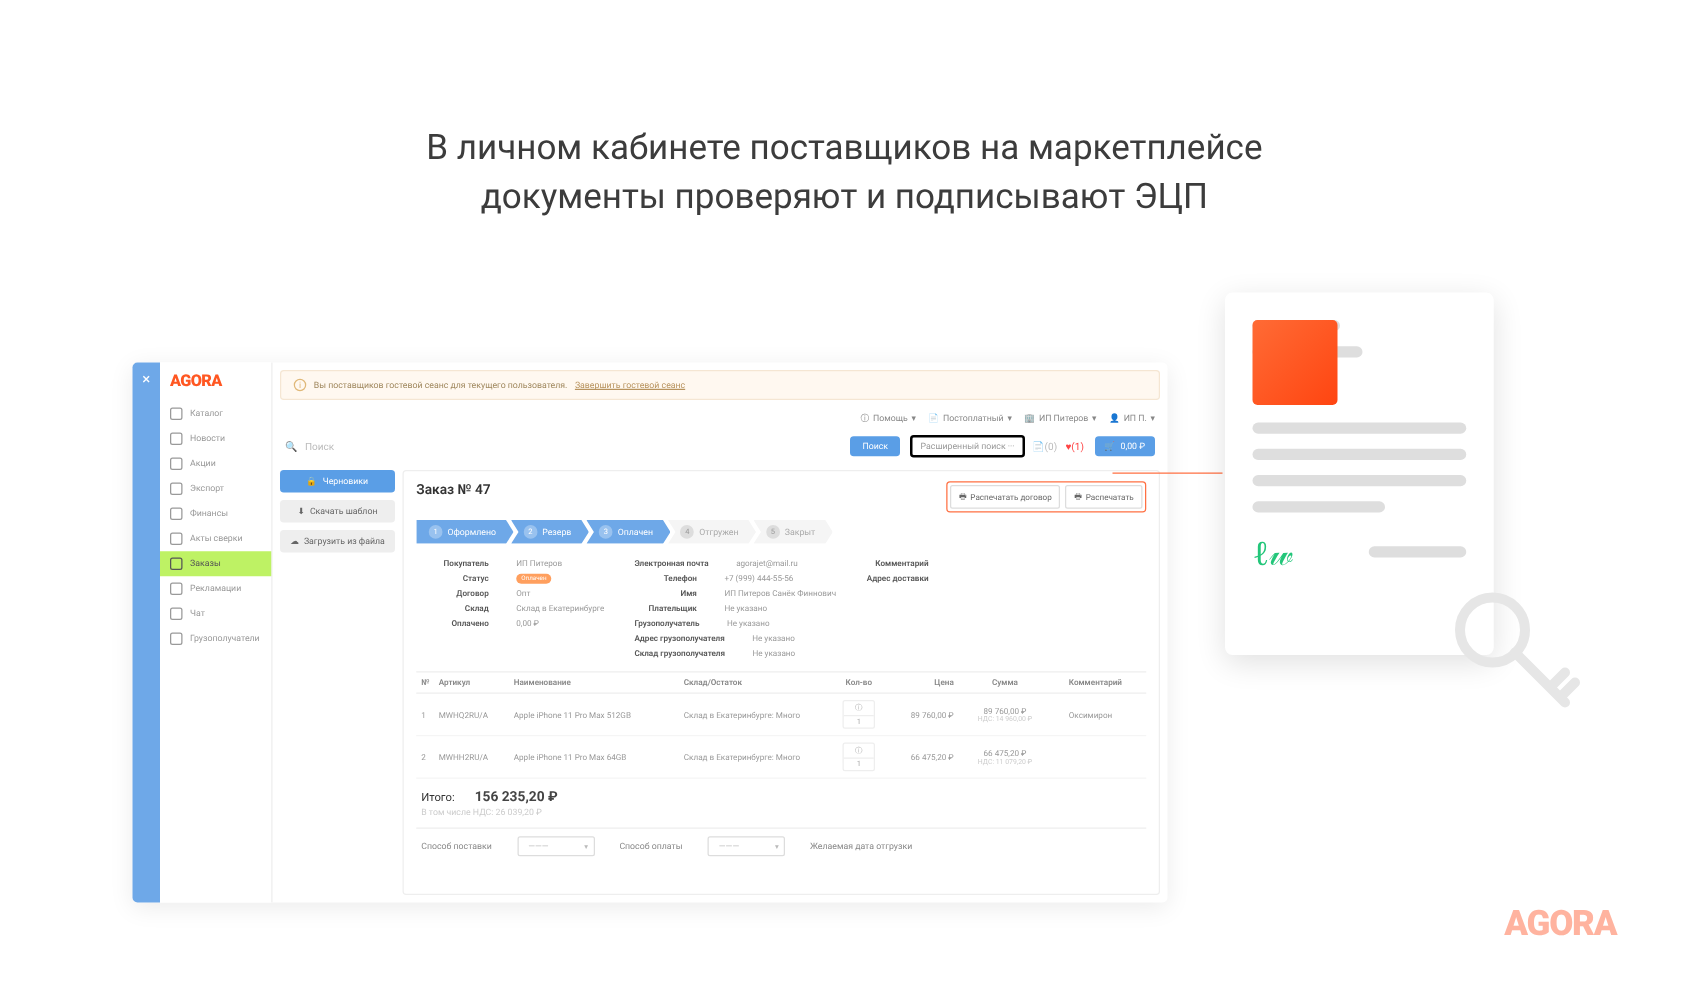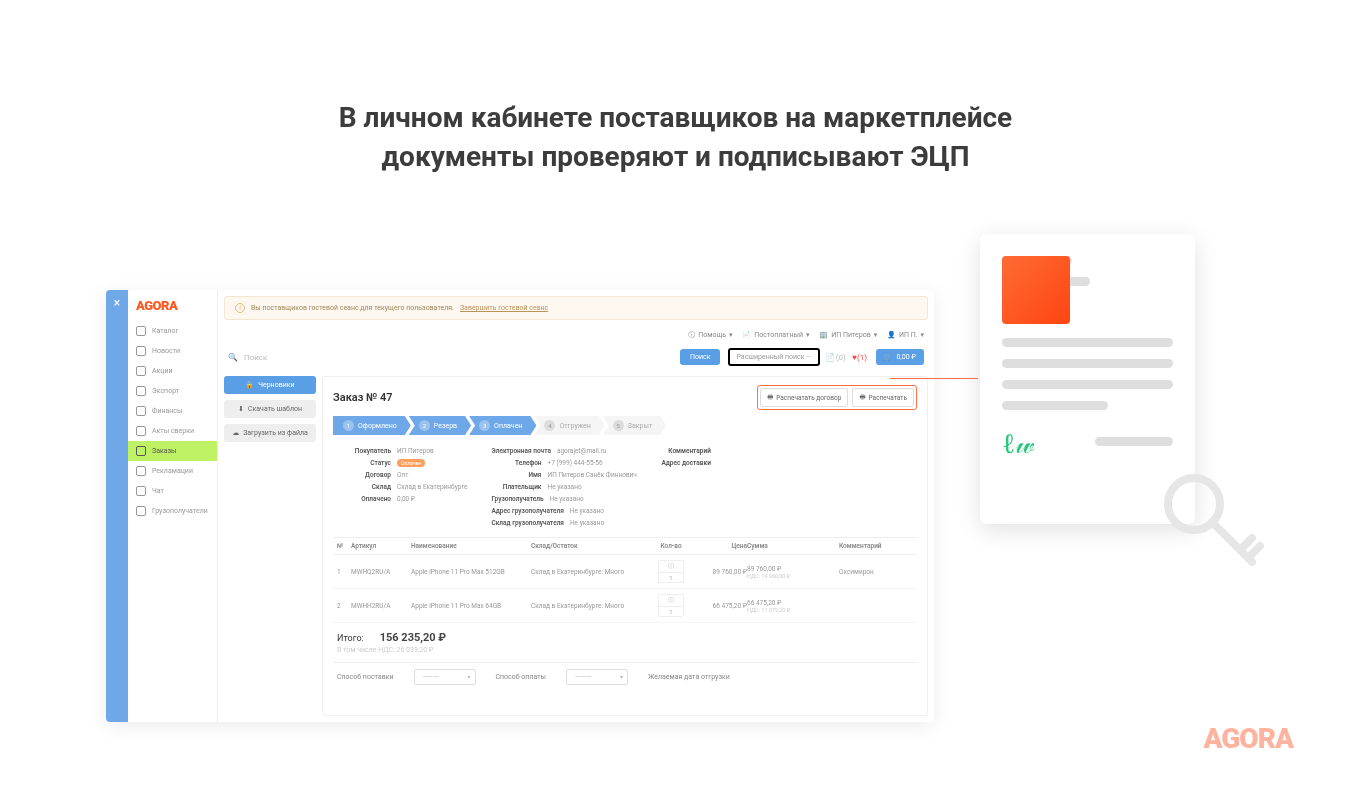--- a/index.html
+++ b/index.html
@@ -1,18 +1,18 @@
 <!DOCTYPE html>
 <html><head>
 <meta charset="utf-8">
 <style>
 *{box-sizing:border-box;margin:0;padding:0;font-family:-apple-system,BlinkMacSystemFont,"Segoe UI",Roboto,sans-serif}
 body{background:#fff;width:1351px;height:795px;position:relative;overflow:hidden}
 .card{position:absolute;left:10px;top:10px;right:10px;bottom:10px;border-radius:28px;background:#fff}
-.headline{position:absolute;left:0;right:0;top:88px;text-align:center;font-size:28px;font-weight:700;color:#3c3c3c;line-height:1.4}
+.headline{position:absolute;left:0;right:0;top:88px;text-align:center;font-size:28px;font-weight:400;color:#3c3c3c;line-height:1.4}
 .app{position:absolute;left:96px;top:280px;width:828px;height:432px;background:#fff;border-radius:4px;box-shadow:0 4px 20px rgba(0,0,0,.08);font-size:8px;color:#333;display:flex}
 .close{width:22px;background:#6ea8e8;display:flex;align-items:flex-start;justify-content:center;padding-top:6px;color:#fff;font-size:12px;cursor:pointer;border-top-left-radius:4px;border-bottom-left-radius:4px}
 .sidebar{width:90px;background:#fff;border-right:1px solid #eee;padding:6px 0}
 .logo{color:#ff5722;font-weight:900;font-size:13px;padding:2px 8px 8px;letter-spacing:-.5px}
 .nav-item{display:flex;align-items:center;gap:6px;padding:5px 8px;color:#999;font-size:7px;cursor:pointer}
 .nav-item.active{background:#bef264;color:#555}
 .nav-icon{width:10px;height:10px;display:inline-block;border:1px solid currentColor;border-radius:2px}
 .main{flex:1;display:flex;flex-direction:column}
 .alert{margin:6px;padding:6px 10px;background:#fff8f0;border:1px solid #f5e6d3;border-radius:3px;color:#a0885e;font-size:7px;display:flex;align-items:center;gap:6px}
 .alert-icon{width:10px;height:10px;border:1px solid #e0b878;border-radius:50%;display:inline-flex;align-items:center;justify-content:center;font-size:7px;color:#e0b878}
@@ -24,41 +24,41 @@
 .adv{color:#999;font-size:7px;border:2px solid #000000;padding:3px 6px;border-radius:3px;cursor:pointer}
 .icon-sm{width:16px;height:12px;display:inline-flex;align-items:center;justify-content:center;color:#bbb;font-size:8px}
 .heart{color:#ff4444}
 .cart{background:#5a9ee6;color:#fff;padding:4px 8px;border-radius:3px;font-size:7px;display:flex;align-items:center;gap:4px}
 .content{flex:1;display:flex;padding:6px;gap:6px}
 .leftcol{width:92px;display:flex;flex-direction:column;gap:6px}
 .btn{padding:5px 8px;border-radius:3px;font-size:7px;text-align:center;cursor:pointer;display:flex;align-items:center;justify-content:center;gap:4px}
 .btn-primary{background:#5a9ee6;color:#fff}
 .btn-gray{background:#eee;color:#666}
 .order{flex:1;border:1px solid #eee;border-radius:3px;padding:8px 10px;display:flex;flex-direction:column}
-.order-head{display:flex;justify-content:space-between;align-items:center;margin-bottom:6px}
+.order-head{display:flex;justify-content:space-between;align-items:flex-start;margin-bottom:6px}
 .order-title{font-size:11px;font-weight:600;color:#333}
 .order-actions{display:flex;gap:4px;border:1.5px solid #ff7043;border-radius:3px;padding:2px}
 .btn-outline{background:#fff;border:1px solid #ddd;color:#666;padding:3px 6px;border-radius:2px;font-size:6.5px;display:flex;align-items:center;gap:3px}
 .orange-line{position:absolute;left:880px;top:368px;width:88px;height:1px;background:#ff7043}
 .steps{display:flex;align-items:center;margin-bottom:8px}
 .step{padding:4px 14px 4px 10px;font-size:7px;color:#fff;background:#6ea8e8;position:relative;clip-path:polygon(0 0,calc(100% - 6px) 0,100% 50%,calc(100% - 6px) 100%,0 100%,6px 50%);margin-right:-2px;display:flex;align-items:center;gap:4px}
 .step.first{clip-path:polygon(0 0,calc(100% - 6px) 0,100% 50%,calc(100% - 6px) 100%,0 100%)}
 .step.inactive{background:#f5f5f5;color:#aaa}
 .step-num{width:11px;height:11px;border-radius:50%;background:rgba(255,255,255,.3);display:inline-flex;align-items:center;justify-content:center;font-size:6px}
 .step.inactive .step-num{background:#ddd;color:#999}
 .details{display:flex;gap:24px;padding:4px 8px 10px;font-size:6.5px;color:#999}
 .details-col{display:flex;flex-direction:column;gap:4px}
-.detail-row{display:flex;gap:6px;align-items:flex-end}
+.detail-row{display:flex;gap:22px;align-items:flex-end}
 .detail-label{color:#555;font-weight:600;min-width:50px;text-align:right}
 .detail-val{color:#999}
 .badge{background:#ff9f5e;color:#fff;font-size:5px;padding:1px 4px;border-radius:7px}
 .table{font-size:6.5px;border-top:1px solid #eee}
 .th{display:flex;padding:4px 0;color:#888;font-weight:600;border-bottom:1px solid #eee}
 .tr{display:flex;padding:5px 0;border-bottom:1px solid #f5f5f5;color:#999;align-items:center}
-.c1{width:18px;padding-left:4px}.c2{width:60px}.c3{width:120px}.c4{width:120px}.c5{width:40px;text-align:center}.c6{width:56px;text-align:right}.c7{width:82px;text-align:left}.c8{flex:1;padding-left:10px}
+.c1{width:18px;padding-left:4px}.c2{width:60px}.c3{width:136px}.c4{width:120px}.c5{width:40px;text-align:center}.c6{width:56px;text-align:right}.c7{width:82px;text-align:center}.c8{flex:1;padding-left:10px}
 .qty{display:inline-flex;flex-direction:column;border:1px solid #eee;border-radius:2px;width:26px;font-size:6px;color:#aaa}
 .qty span{text-align:center;padding:1px;border-top:1px solid #eee}
 .qty span:first-child{border:none}
 .vat{font-size:5.5px;color:#ccc}
 .total{padding:8px 4px 2px;font-size:9px;display:flex;gap:16px;align-items:baseline}
 .total strong{font-size:11px;color:#444}
 .vat-total{font-size:7px;color:#ccc;padding:0 4px 8px}
 .footer-row{display:flex;align-items:center;gap:20px;padding:6px 4px;font-size:7px;color:#888;border-top:1px solid #eee}
 .select{border:1px solid #ddd;padding:3px 14px 3px 8px;border-radius:2px;color:#bbb;position:relative;min-width:62px}
 .select:after{content:"▾";position:absolute;right:4px;top:3px;font-size:6px}

